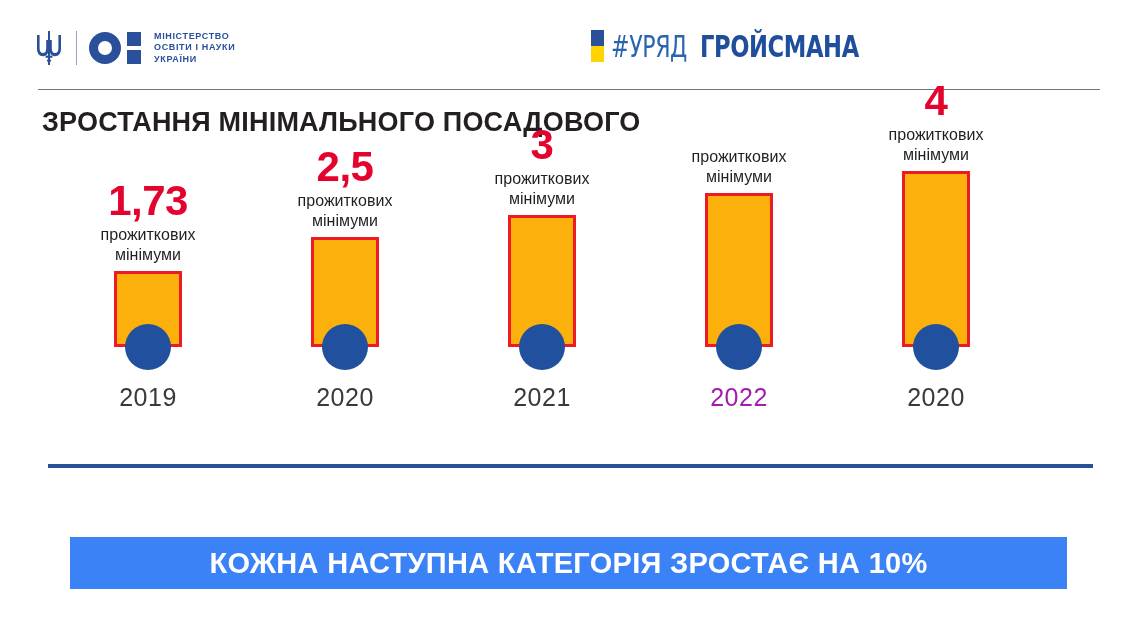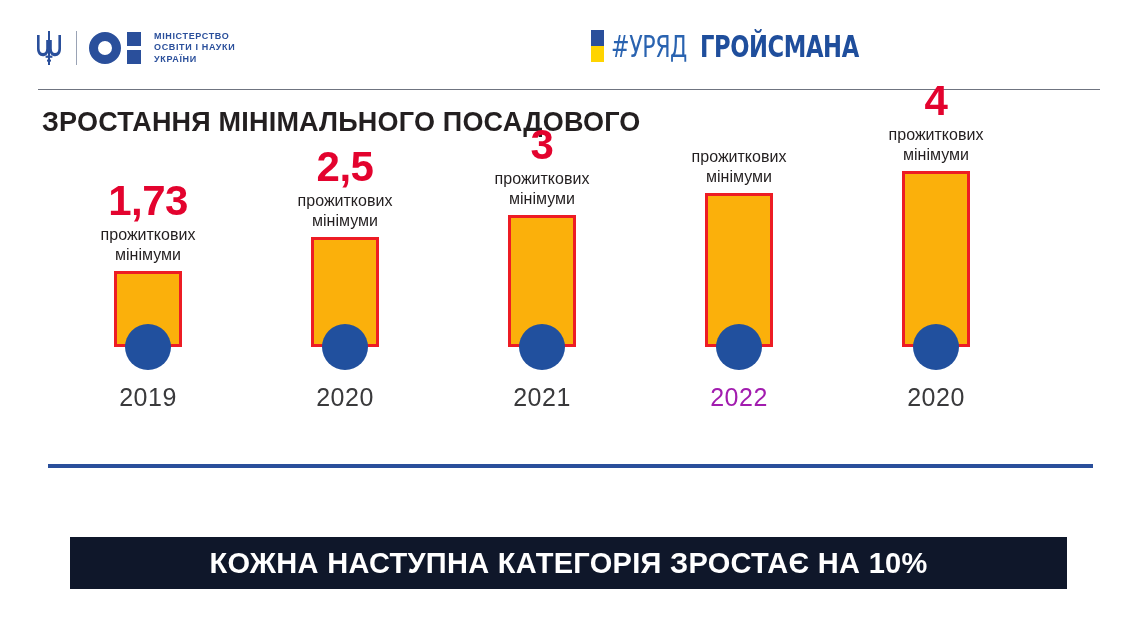--- a/index.html
+++ b/index.html
@@ -78,21 +78,21 @@
     font-size:16px;font-weight:normal;color:#231f20;line-height:20px;
   }
   .year{
     position:absolute;bottom:108px;left:0;width:100%;text-align:center;
     font-size:25px;font-weight:400;color:#3a3a3c;letter-spacing:.5px;
   }
 
   
   .banner{
     position:absolute;left:70px;top:537px;width:997px;height:52px;
-    background:#0f172a;display:flex;align-items:center;justify-content:center;
+    background:#3b82f6;display:flex;align-items:center;justify-content:center;
   }
   .banner-text{
     font-size:29px;font-weight:bold;color:#ffffff;
     letter-spacing:.3px;text-transform:uppercase;white-space:nowrap;
   }
 </style>
 </head>
 <body>
 
 <div class="page">

